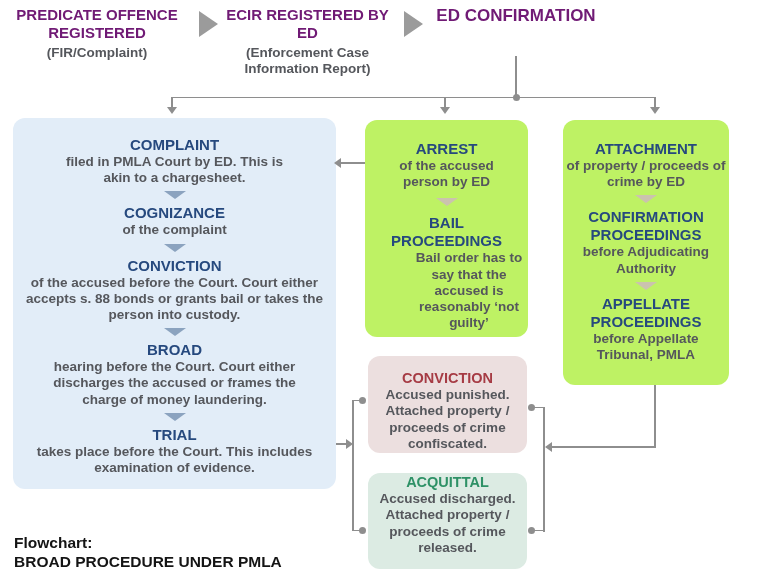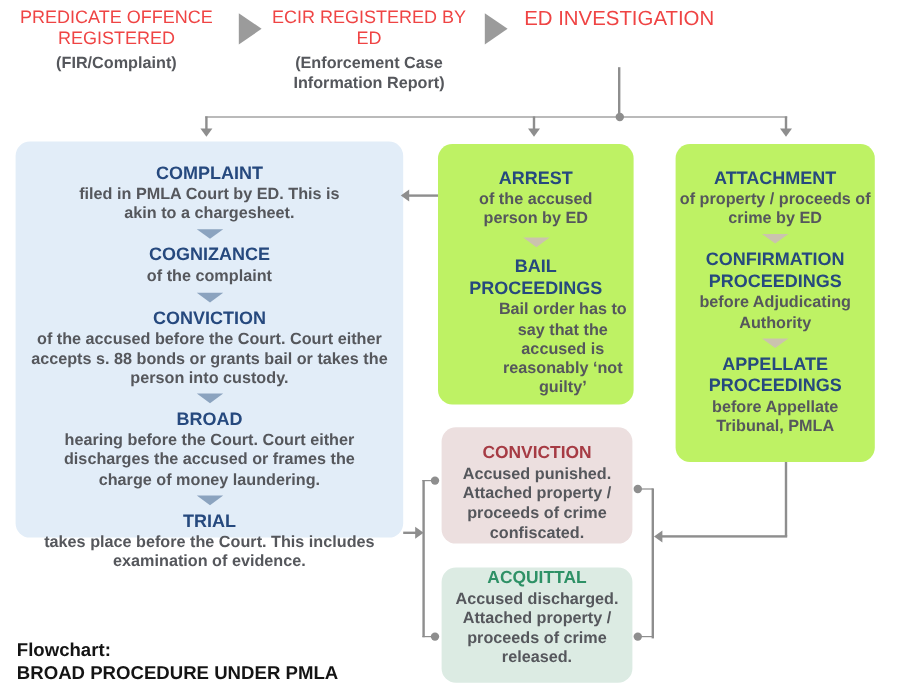--- a/index.html
+++ b/index.html
@@ -1,21 +1,21 @@
 <!DOCTYPE html>
 <html><head>
 <meta charset="utf-8">
 <style>
   html,body{margin:0;padding:0;background:#fff;}
   #canvas{position:relative;width:757px;height:580px;background:#ffffff;overflow:hidden;
           font-family:"Liberation Sans",sans-serif;}
   .abs{position:absolute;}
   
   .top-step{text-align:center;}
-  .top-title{color:#ef4444;font-weight:normal;font-size:15px;line-height:1.22;}
+  .top-title{color:#701a75;font-weight:bold;font-size:15px;line-height:1.22;}
   .top-title.big{font-size:17px;line-height:1.25;}
   .top-sub{color:#55575c;font-weight:bold;font-size:13.5px;line-height:1.22;margin-top:2px;}
   .flow-arrow{width:0;height:0;border-top:13px solid transparent;border-bottom:13px solid transparent;
               border-left:19px solid #9b9b9b;}
   
   .box{border-radius:12px;box-sizing:border-box;text-align:center;}
   .box-blue{background:#e2edf8;}
   .box-beige{background:#bef264;}
   .box-pink{background:#ecdfdf;}
   .box-green{background:#dcebe3;}
@@ -48,34 +48,34 @@
     <div class="top-title">PREDICATE OFFENCE REGISTERED</div>
     <div class="top-sub">(FIR/Complaint)</div>
   </div>
   <div class="abs flow-arrow" style="left:199px;top:11px;"></div>
   <div class="abs top-step" style="left:225px;top:6px;width:165px;">
     <div class="top-title">ECIR REGISTERED BY ED</div>
     <div class="top-sub">(Enforcement Case Information Report)</div>
   </div>
   <div class="abs flow-arrow" style="left:404px;top:11px;"></div>
   <div class="abs top-step" style="left:430px;top:5px;width:172px;">
-    <div class="top-title big">ED INVESTIGATION</div>
+    <div class="top-title big">ED CONFIRMATION</div>
   </div>
 
   <div class="abs line" style="left:515.25px;top:56px;width:1.5px;height:41px;"></div>
   <div class="abs dot" style="left:512.5px;top:94px;"></div>
   <div class="abs line" style="left:171px;top:96.5px;width:485px;height:1.5px;"></div>
   <div class="abs line" style="left:171.25px;top:97px;width:1.5px;height:11px;"></div>
   <div class="abs ah-down" style="left:167px;top:107px;"></div>
   <div class="abs line" style="left:444.25px;top:97px;width:1.5px;height:11px;"></div>
   <div class="abs ah-down" style="left:440px;top:107px;"></div>
   <div class="abs line" style="left:654.25px;top:97px;width:1.5px;height:11px;"></div>
   <div class="abs ah-down" style="left:650px;top:107px;"></div>
 
-  <div class="abs box box-blue" style="left:13px;top:118px;width:323px;height:330px;padding-top:18px;">
+  <div class="abs box box-blue" style="left:13px;top:118px;width:323px;height:371px;padding-top:18px;">
     <div>
       <div class="step-title">COMPLAINT</div>
       <div class="step-desc" style="max-width:240px;">filed in PMLA Court by ED. This is akin to a chargesheet.</div>
     </div>
     <div class="tri tri-blue"></div>
     <div>
       <div class="step-title">COGNIZANCE</div>
       <div class="step-desc">of the complaint</div>
     </div>
     <div class="tri tri-blue"></div>

